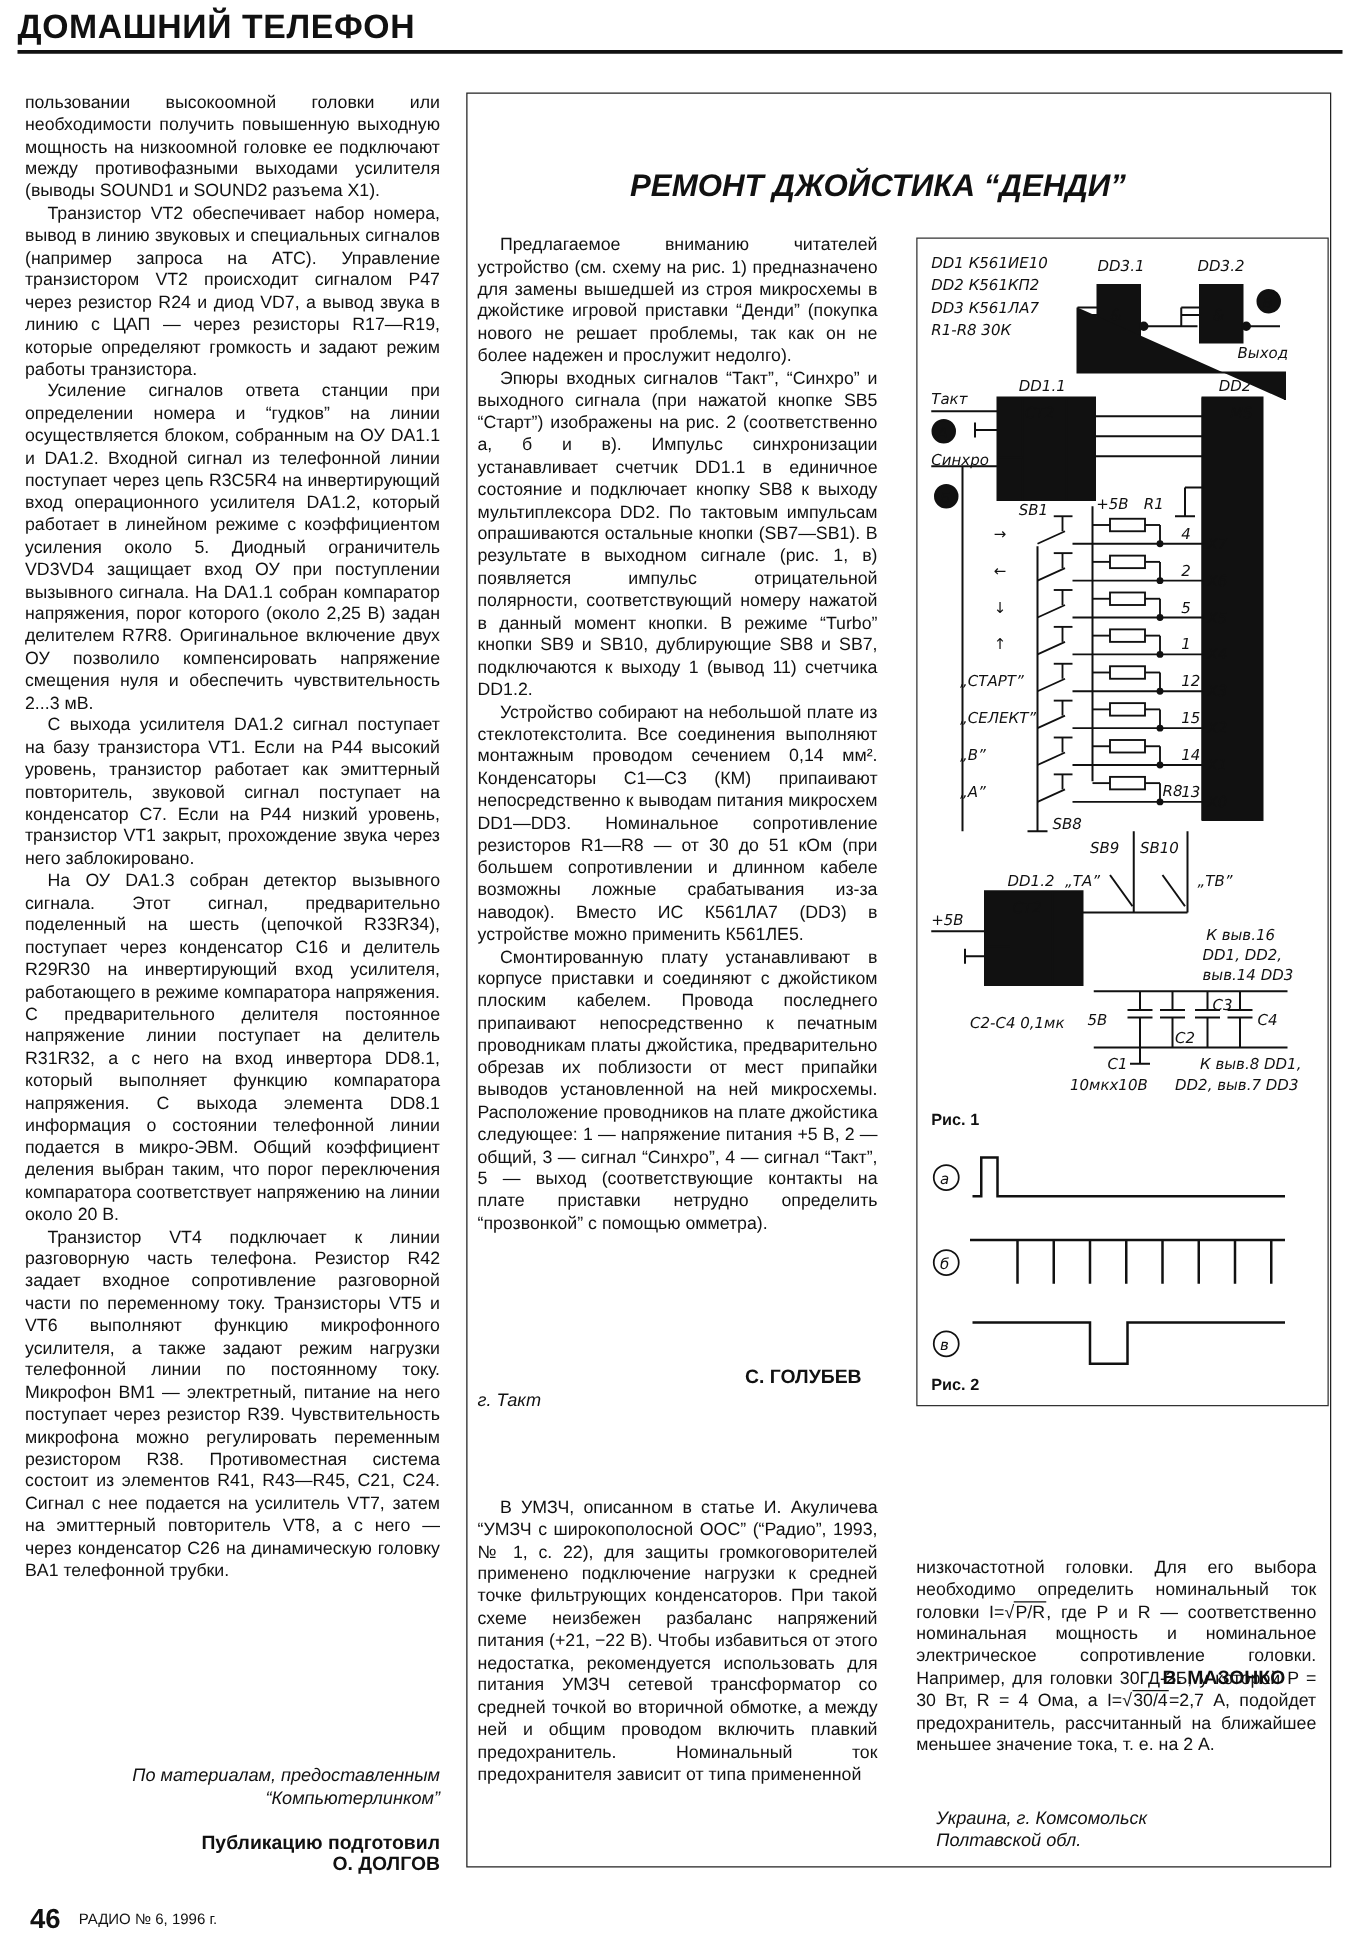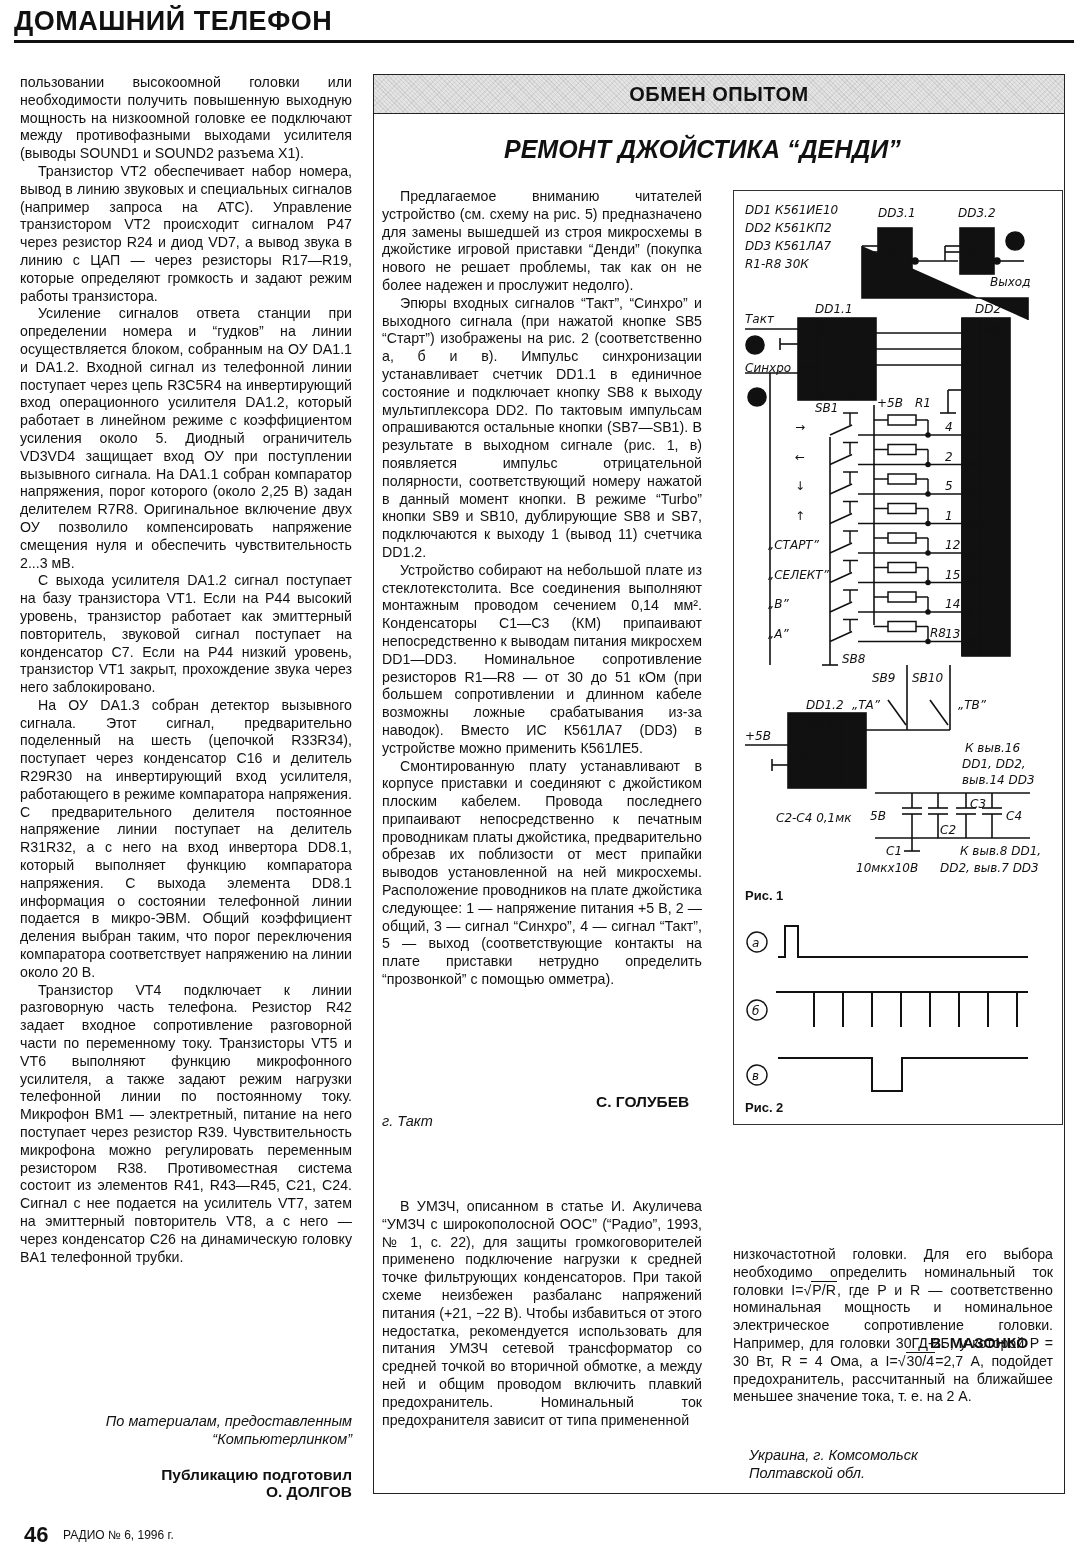--- a/index.html
+++ b/index.html
@@ -69,28 +69,25 @@
   <div>Публикацию подготовил</div>
   <div>О. ДОЛГОВ</div>
 </div>
 
 <div class="footer">
   <span class="page-num">46</span>
   <span class="footer-issue">РАДИО № 6, 1996 г.</span>
 </div>
 
 <div class="box">
-  <div class="box-header">
-    <span>ОБМЕН ОПЫТОМ</span>
-  </div>
   <div class="article-title" id="title1">РЕМОНТ ДЖОЙСТИКА “ДЕНДИ”</div>
 </div>
 
 <div class="col" id="mid-col">
-  <p>Предлагаемое вниманию читателей устройство (см. схему на рис. 5) предназначено для замены вышедшей из строя микросхемы в джойстике игровой приставки “Денди” (покупка нового не решает проблемы, так как он не более надежен и прослужит недолго).</p>
+  <p>Предлагаемое вниманию читателей устройство (см. схему на рис. 1) предназначено для замены вышедшей из строя микросхемы в джойстике игровой приставки “Денди” (покупка нового не решает проблемы, так как он не более надежен и прослужит недолго).</p>
   <p>Эпюры входных сигналов “Такт”, “Синхро” и выходного сигнала (при нажатой кнопке SB5 “Старт”) изображены на рис. 2 (соответственно а, б и в). Импульс синхронизации устанавливает счетчик DD1.1 в единичное состояние и подключает кнопку SB8 к выходу мультиплексора DD2. По тактовым импульсам опрашиваются остальные кнопки (SB7—SB1). В результате в выходном сигнале (рис. 1, в) появляется импульс отрицательной полярности, соответствующий номеру нажатой в данный момент кнопки. В режиме “Turbo” кнопки SB9 и SB10, дублирующие SB8 и SB7, подключаются к выходу 1 (вывод 11) счетчика DD1.2.</p>
   <p>Устройство собирают на небольшой плате из стеклотекстолита. Все соединения выполняют монтажным проводом сечением 0,14 мм². Конденсаторы C1—C3 (КМ) припаивают непосредственно к выводам питания микросхем DD1—DD3. Номинальное сопротивление резисторов R1—R8 — от 30 до 51 кОм (при большем сопротивлении и длинном кабеле возможны ложные срабатывания из-за наводок). Вместо ИС К561ЛА7 (DD3) в устройстве можно применить К561ЛЕ5.</p>
   <p>Смонтированную плату устанавливают в корпусе приставки и соединяют с джойстиком плоским кабелем. Провода последнего припаивают непосредственно к печатным проводникам платы джойстика, предварительно обрезав их поблизости от мест припайки выводов установленной на ней микросхемы. Расположение проводников на плате джойстика следующее: 1 — напряжение питания +5 В, 2 — общий, 3 — сигнал “Синхро”, 4 — сигнал “Такт”, 5 — выход (соответствующие контакты на плате приставки нетрудно определить “прозвонкой” с помощью омметра).</p>
 </div>
 <div class="author" style="left:596px; top:1093px;">С. ГОЛУБЕВ</div>
 <div class="city" style="left:382px; top:1112px;">г. Такт</div>
 
 <div class="fig-frame"></div>
 <div class="fig">
 <svg width="1082" height="1554" style="position:absolute;left:0;top:0;pointer-events:none">

